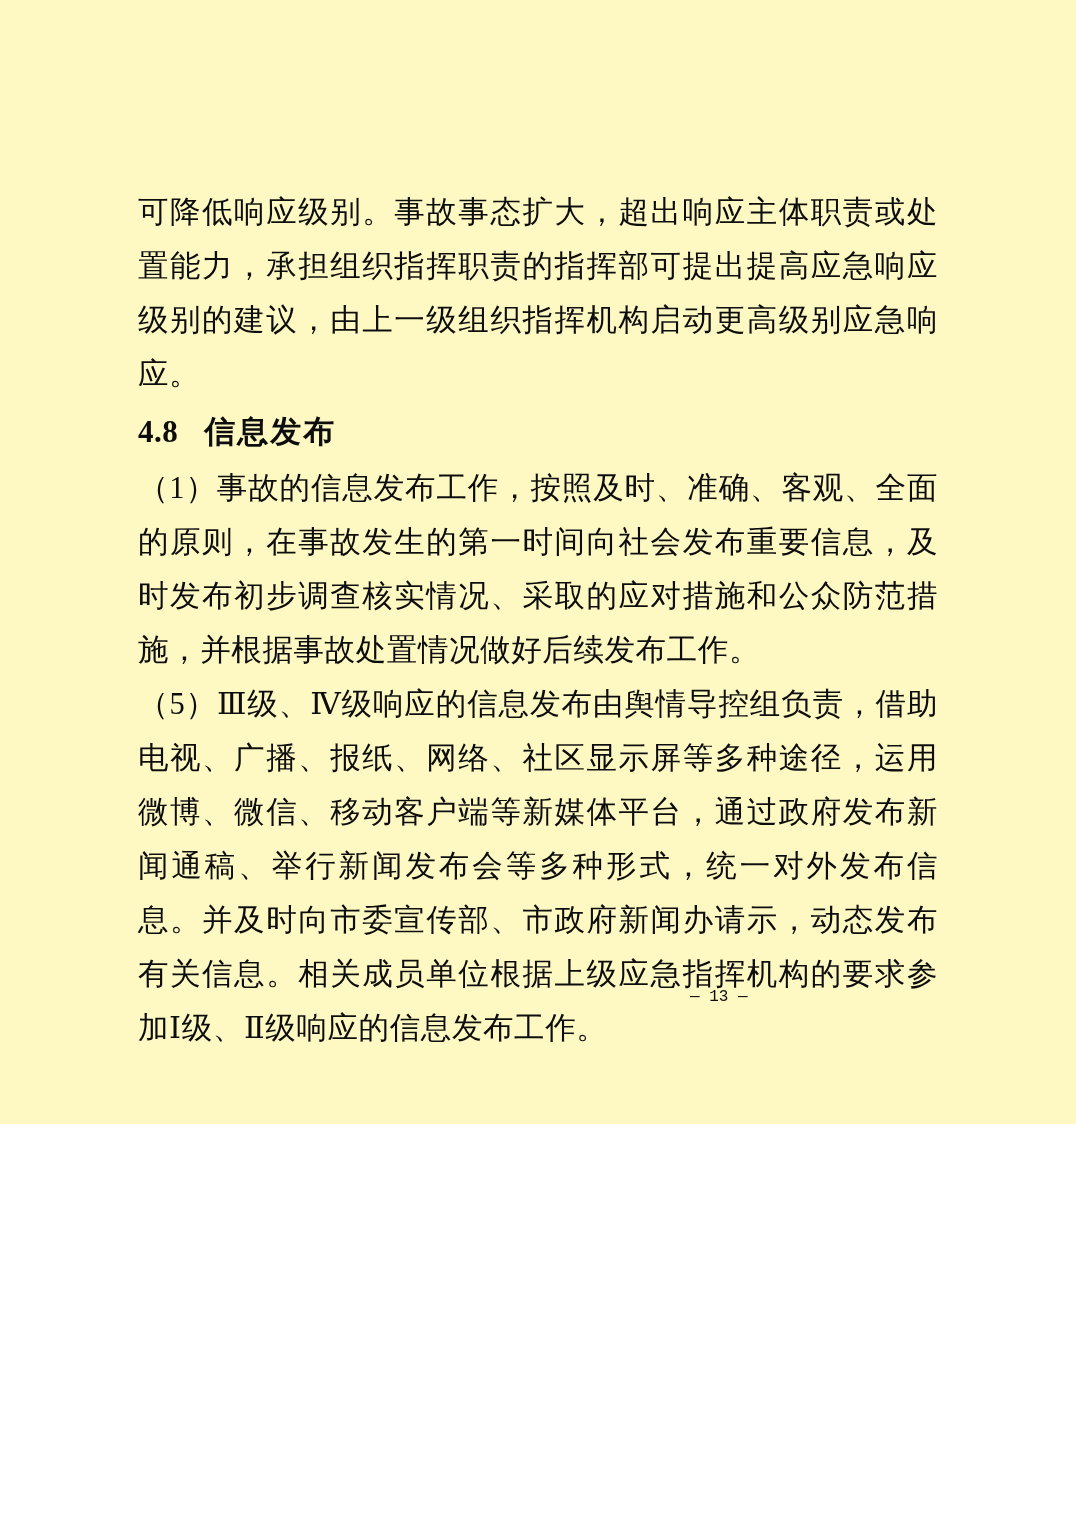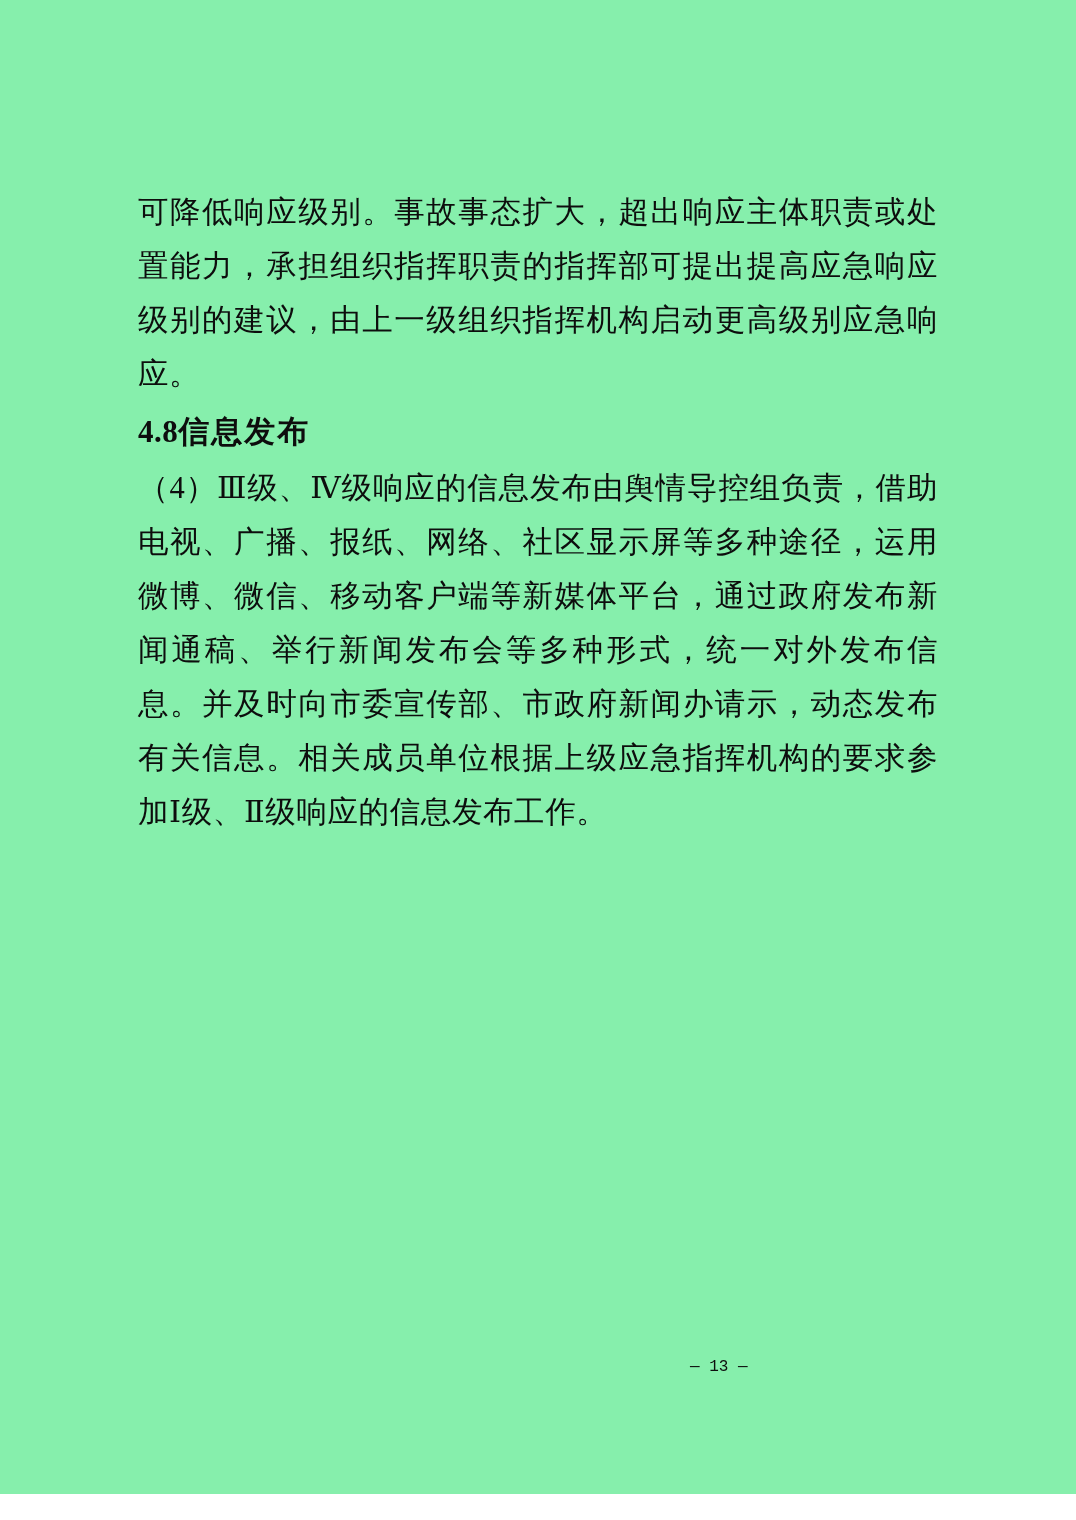--- a/index.html
+++ b/index.html
@@ -7,22 +7,22 @@
     padding: 0;
     background: #ffffff;
   }
   body {
     font-family: "Liberation Serif", "DejaVu Serif", serif;
     color: #0d0d0d;
   }
   .page {
     position: relative;
     width: 1076px;
-    height: 1494px;
-    background: #86efac;
+    height: 1124px;
+    background: #fef9c3;
     overflow: hidden;
     box-sizing: border-box;
   }
   .content {
     position: absolute;
     left: 138px;
     top: 185px;
     width: 800px;
   }
   .para {
@@ -40,20 +40,21 @@
     font-weight: 700;
     letter-spacing: 0.5px;
     margin: 4px 0 2px 0;
   }
   .heading .num {
     font-family: "Liberation Serif", serif;
     font-weight: 700;
     text-align: right;
   }
   .heading .title {
+    margin-left: 26px;
     letter-spacing: 2px;
   }
   .footer-wrap {
     position: absolute;
     left: 690px;
     bottom: 118px;
     width: 250px;
     text-align: left;
     font-family: Liberation Mono, monospace;
   }
@@ -67,22 +68,23 @@
 <div class="page">
 
   <div class="content">
 
     <p class="para">可降低响应级别。事故事态扩大，超出响应主体职责或处置能力，承担组织指挥职责的指挥部可提出提高应急响应级别的建议，由上一级组织指挥机构启动更高级别应急响应。</p>
 
     <div class="heading">
       <span class="num">4.8</span><span class="title">信息发布</span>
     </div>
 
+    <p class="para">（1）事故的信息发布工作，按照及时、准确、客观、全面的原则，在事故发生的第一时间向社会发布重要信息，及时发布初步调查核实情况、采取的应对措施和公众防范措施，并根据事故处置情况做好后续发布工作。</p>
 
-    <p class="para">（4）Ⅲ级、Ⅳ级响应的信息发布由舆情导控组负责，借助电视、广播、报纸、网络、社区显示屏等多种途径，运用微博、微信、移动客户端等新媒体平台，通过政府发布新闻通稿、举行新闻发布会等多种形式，统一对外发布信息。并及时向市委宣传部、市政府新闻办请示，动态发布有关信息。相关成员单位根据上级应急指挥机构的要求参加Ⅰ级、Ⅱ级响应的信息发布工作。</p>
+    <p class="para">（5）Ⅲ级、Ⅳ级响应的信息发布由舆情导控组负责，借助电视、广播、报纸、网络、社区显示屏等多种途径，运用微博、微信、移动客户端等新媒体平台，通过政府发布新闻通稿、举行新闻发布会等多种形式，统一对外发布信息。并及时向市委宣传部、市政府新闻办请示，动态发布有关信息。相关成员单位根据上级应急指挥机构的要求参加Ⅰ级、Ⅱ级响应的信息发布工作。</p>
 
 
 
   </div>
 
   <div class="footer-wrap">
     <span class="dash">—</span>
     <span class="pagenum">13</span>
     <span class="dash">—</span>
   </div>

